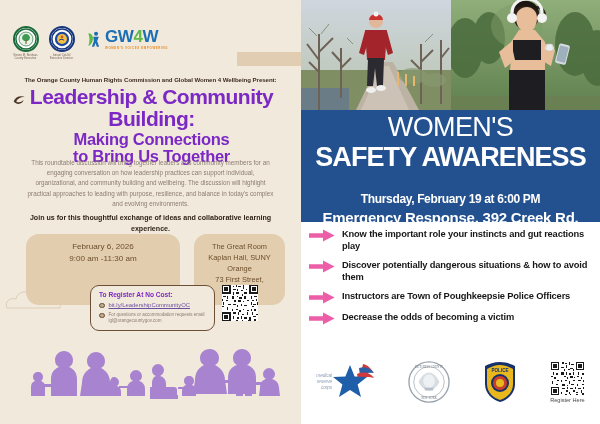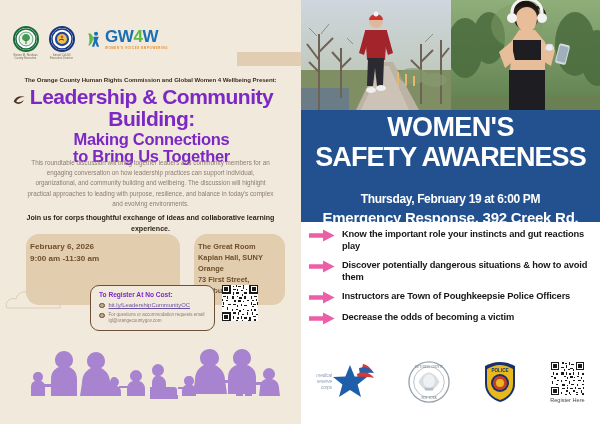--- a/index.html
+++ b/index.html
@@ -62,21 +62,21 @@
   }
   .join-line{
     position:absolute;left:25px;right:25px;top:213px;text-align:center;
     font-size:7.1px;font-weight:bold;line-height:1.5;color:#2f2317;
   }
   .info-boxes{
     position:absolute;left:26px;right:16px;top:234px;display:flex;gap:14px;
   }
   .info-box{
     background:#e2cdae;border-radius:13px;padding:7px 4px 8px;
-    text-align:left;color:#6d4f2c;font-size:8.1px;line-height:1.5;font-weight:bold;
+    text-align:center;color:#6d4f2c;font-size:8.1px;line-height:1.5;
   }
   .info-box.date{flex:0 0 146px;}
   .info-box.place{flex:1;font-size:7.4px;}
 
   .cloud{position:absolute;stroke:#ddcdb6;fill:none;stroke-width:1;}
   .cloud-l{left:4px;top:276px;}
   .cloud-r{right:4px;top:272px;}
 
   .register-card{
     position:absolute;left:90px;top:285px;width:125px;
@@ -105,21 +105,21 @@
     position:relative;width:299px;height:424px;background:#ffffff;overflow:hidden;flex:0 0 299px;
   }
   .photo-band{position:absolute;left:0;right:0;top:0;height:110px;display:flex;}
   .photo{position:relative;overflow:hidden;}
   .photo.a{flex:0 0 150px;}
   .photo.b{flex:1;}
   .blue-band{
     position:absolute;left:0;right:0;top:110px;height:112px;background:#23518f;
     color:#ffffff;text-align:center;box-sizing:border-box;padding-top:3px;
   }
-  .wa1{font-size:27px;font-weight:bold;letter-spacing:-.6px;line-height:1.1;}
+  .wa1{font-size:27px;font-weight:normal;letter-spacing:-.6px;line-height:1.1;}
   .wa2{font-size:27px;font-weight:bold;letter-spacing:-.9px;line-height:1.05;}
   .wdate{font-size:12px;font-weight:bold;letter-spacing:-.35px;margin-top:21px;line-height:1.2;}
   .waddr{font-size:15px;font-weight:bold;letter-spacing:-.25px;margin-top:3px;line-height:1.2;}
   .wreg{font-size:11.4px;font-weight:bold;letter-spacing:-.25px;margin-top:4px;line-height:1.2;}
   .wreg a,.wreg .u{text-decoration:underline;color:#ffffff;}
   .bullets{position:absolute;left:8px;right:6px;top:228px;}
   .bullet{display:flex;align-items:flex-start;gap:7px;margin-bottom:7px;}
   .arrow{flex:0 0 auto;width:26px;height:13px;margin-top:1px;}
   .bullet-text{
     font-size:9.3px;font-weight:bold;color:#171717;line-height:1.3;letter-spacing:-.15px;
@@ -197,21 +197,21 @@
 
     <div class="main-title">
       <div class="mt1">Leadership &amp; Community</div>
       <div class="mt2">Building:</div>
       <div class="mt3">Making Connections</div>
       <div class="mt4">to Bring Us Together</div>
     </div>
 
     <div class="body-copy">This roundtable discussion will bring together leaders and community members for an engaging conversation on how leadership practices can support individual, organizational, and community building and wellbeing. The discussion will highlight practical approaches to leading with purpose, resilience, and balance in today's complex and evolving environments.</div>
 
-    <div class="join-line">Join us for corps thoughtful exchange of ideas and collaborative learning experience.</div>
+    <div class="join-line">Join us for this thoughtful exchange of ideas and collaborative learning experience.</div>
 
     <div class="info-boxes">
       <div class="info-box date">
         <div>February 6, 2026</div>
         <div>9:00 am -11:30 am</div>
       </div>
       <div class="info-box place">
         <div>The Great Room</div>
         <div>Kaplan Hall, SUNY Orange</div>
         <div>73 First Street, Newburgh</div>

